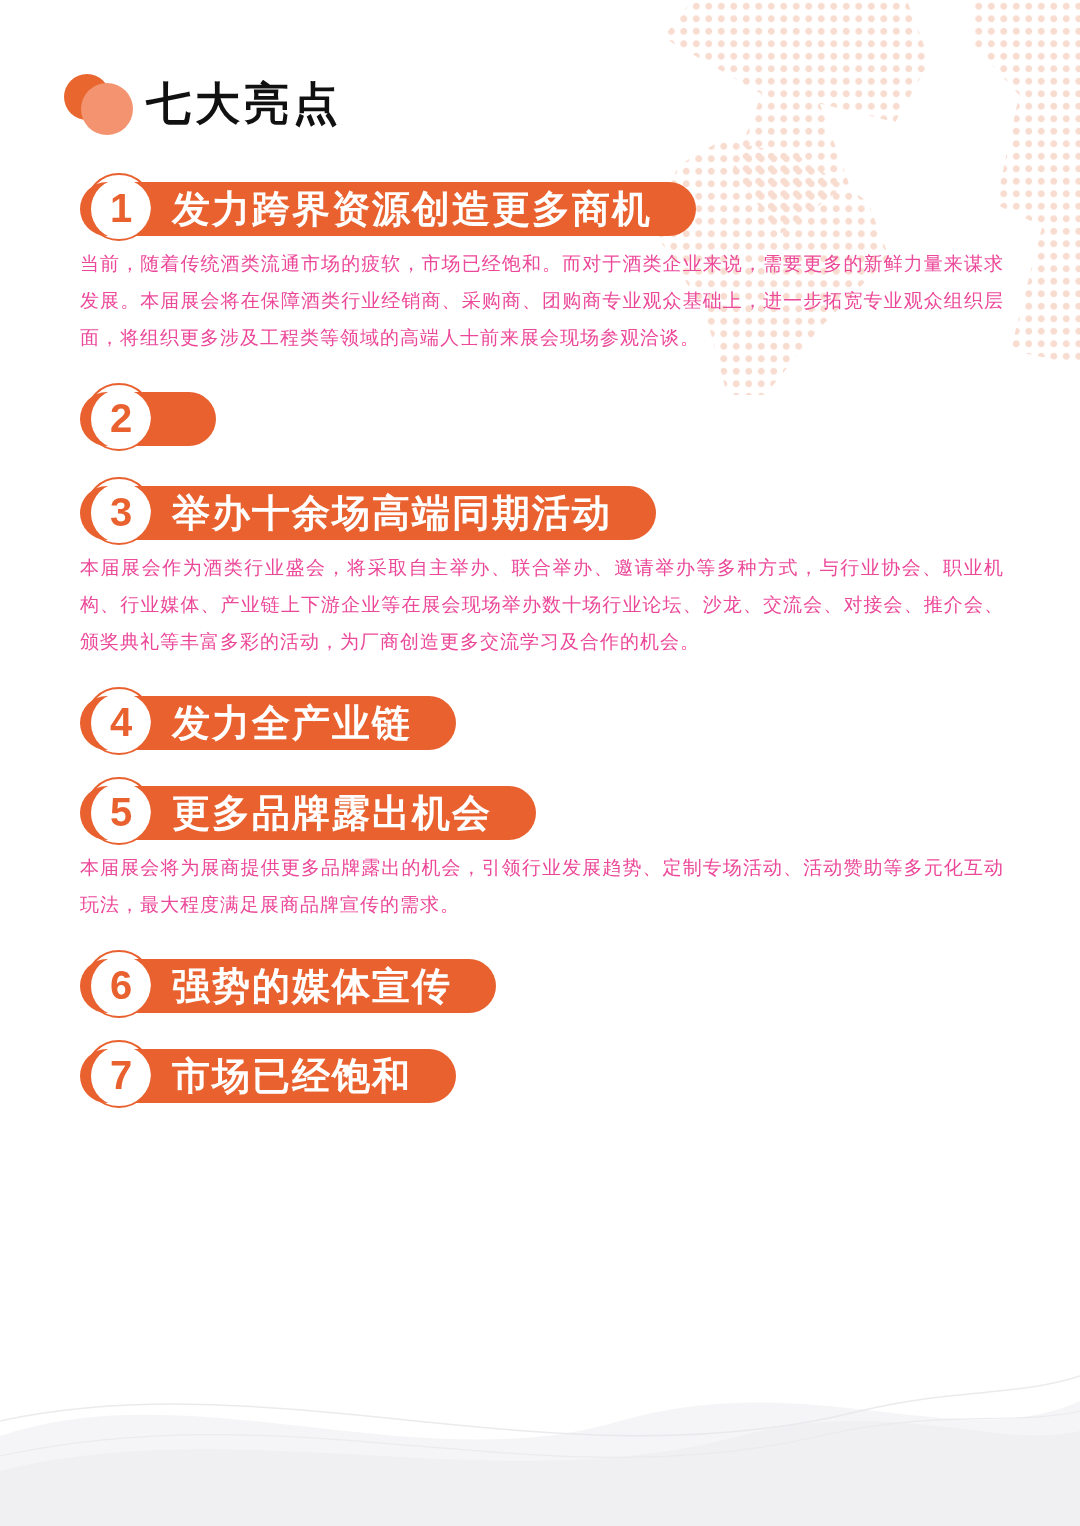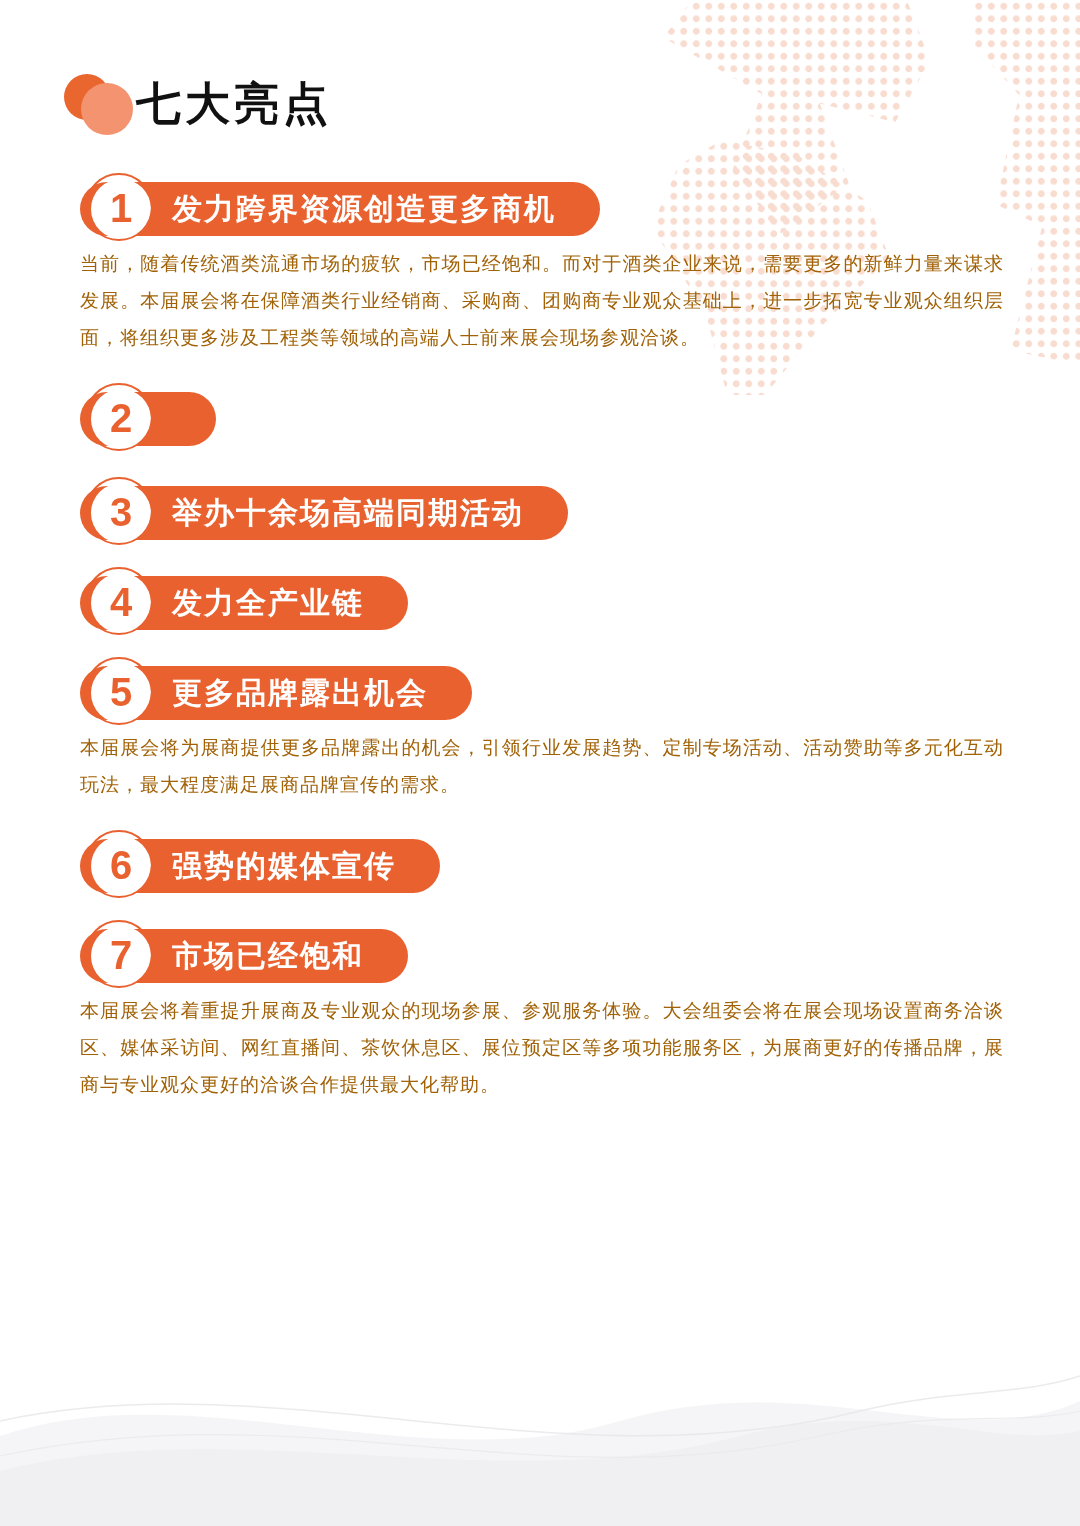--- a/index.html
+++ b/index.html
@@ -36,21 +36,21 @@
   
   .waves { position:absolute; left:0; bottom:0; width:1080px; height:210px; z-index:0; pointer-events:none; }
 
   
   .content { position:relative; z-index:1; padding:0 76px 0 80px; }
 
   .page-header { display:flex; align-items:center; margin:72px 0 0 -16px; }
   .dot-icon { position:relative; width:72px; height:64px; flex:0 0 auto; }
   .dot-icon .c1 { position:absolute; left:0; top:2px; width:46px; height:46px; border-radius:50%; background:#e9662f; }
   .dot-icon .c2 { position:absolute; left:17px; top:11px; width:52px; height:52px; border-radius:50%; background:#f3936f; }
-  .page-title { font-size:45px; font-weight:700; color:#111; letter-spacing:4px; margin-left:0; }
+  .page-title { font-size:45px; font-weight:700; color:#111; letter-spacing:4px; margin-left:10px; }
 
   section.highlight { margin-top:36px; }
   section.highlight:first-of-type { margin-top:46px; }
 
   .banner {
     position:relative;
     display:inline-flex;
     align-items:center;
     min-height:54px;
     background:#e8612f;
@@ -69,30 +69,30 @@
     content:""; position:absolute;
     inset:-6px -2px -2px -6px;
     border:2px solid #e8612f;
     border-radius:50%;
   }
   .num-badge .num {
     font-size:40px; font-weight:700; color:#e8612f;
     line-height:1; padding-bottom:3px;
   }
   .banner-title {
-    font-size:30px; font-weight:700; color:#ffffff; letter-spacing:2px;
+    font-size:38px; font-weight:700; color:#ffffff; letter-spacing:2px;
     white-space:nowrap;
   }
 
   .body-text {
     margin-top:9px;
     font-size:19px;
     line-height:37px;
     letter-spacing:1px;
-    color:#a16207;
+    color:#ec4899;
     text-align:justify;
     text-justify:inter-ideograph;
   }
 </style>
 </head>
 <body>
 
 <div class="map-dots" id="map-na"></div>
 <div class="map-dots" id="map-eu"></div>
 <div class="map-dots" id="map-sa"></div>
@@ -125,20 +125,21 @@
     </div>
   </section>
 
   <section class="highlight">
     <div class="banner">
       <div class="num-badge">
         <span class="num">3</span>
       </div>
       <h2 class="banner-title">举办十余场高端同期活动</h2>
     </div>
+    <p class="body-text">本届展会作为酒类行业盛会，将采取自主举办、联合举办、邀请举办等多种方式，与行业协会、职业机构、行业媒体、产业链上下游企业等在展会现场举办数十场行业论坛、沙龙、交流会、对接会、推介会、颁奖典礼等丰富多彩的活动，为厂商创造更多交流学习及合作的机会。</p>
   </section>
 
   <section class="highlight">
     <div class="banner">
       <div class="num-badge">
         <span class="num">4</span>
       </div>
       <h2 class="banner-title">发力全产业链</h2>
     </div>
   </section>
@@ -162,21 +163,20 @@
     </div>
   </section>
 
   <section class="highlight">
     <div class="banner">
       <div class="num-badge">
         <span class="num">7</span>
       </div>
       <h2 class="banner-title">市场已经饱和</h2>
     </div>
-    <p class="body-text">本届展会将着重提升展商及专业观众的现场参展、参观服务体验。大会组委会将在展会现场设置商务洽谈区、媒体采访间、网红直播间、茶饮休息区、展位预定区等多项功能服务区，为展商更好的传播品牌，展商与专业观众更好的洽谈合作提供最大化帮助。</p>
   </section>
 
 </div>
 
 <svg class="waves" viewBox="0 0 1080 210" xmlns="http://www.w3.org/2000/svg">
   <path d="M0,120 C190,55 420,165 620,105 C810,50 960,140 1080,85 L1080,210 L0,210 Z" fill="#f2f2f4" opacity="0.75"></path>
   <path d="M0,155 C240,95 500,185 740,120 C890,80 1000,135 1080,115 L1080,210 L0,210 Z" fill="#ededf0" opacity="0.65"></path>
   <path d="M0,105 C280,45 560,170 860,95 C950,73 1020,80 1080,60" fill="none" stroke="#e6e6ea" stroke-width="1.5" opacity="0.8"></path>
   <path d="M0,140 C300,75 540,185 820,120 C940,92 1020,110 1080,95" fill="none" stroke="#e9e9ec" stroke-width="1.2" opacity="0.8"></path>
 </svg>

